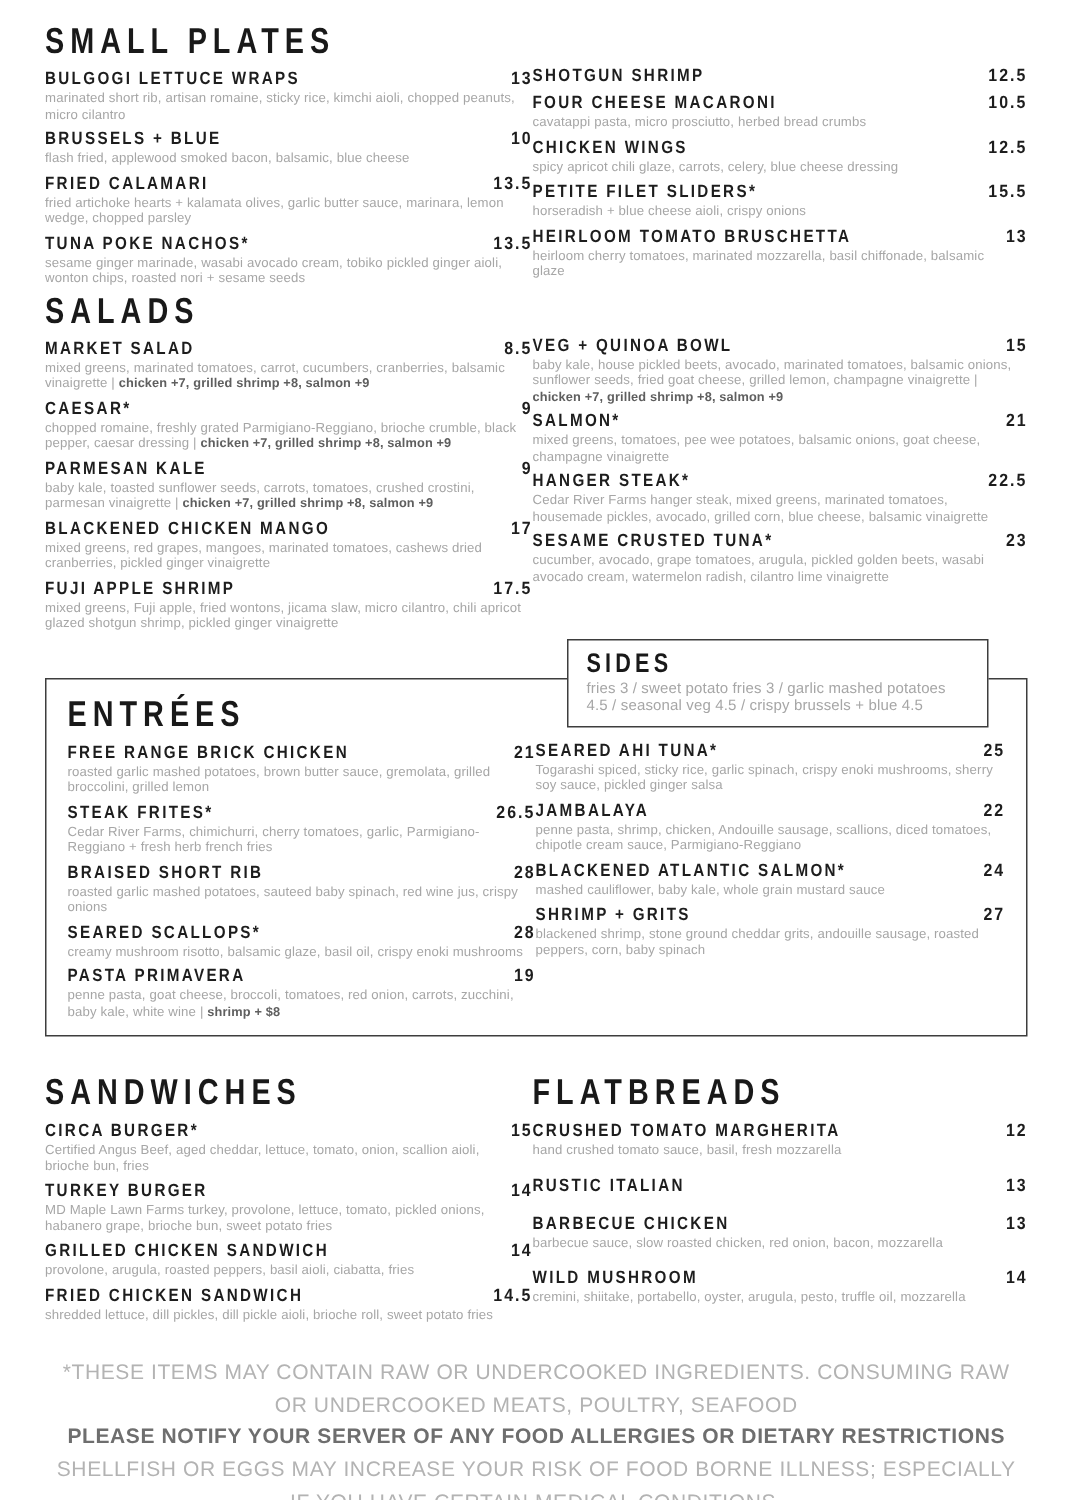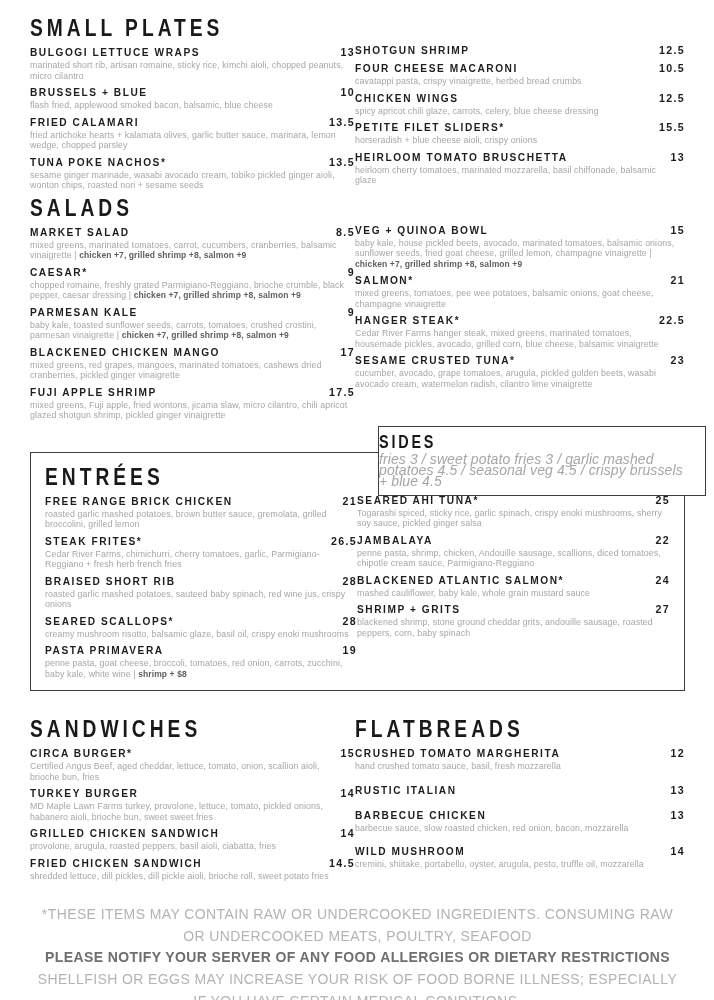--- a/index.html
+++ b/index.html
@@ -45,32 +45,32 @@
   
   .entrees-wrap { position:relative; margin-top:26px; }
   .entrees-box {
     border:1.5px solid #3d3d3d;
     box-sizing:border-box;
     padding:12px 14px 6px 14px;
     display:grid; grid-template-columns:312px 1fr; 
   }
   .entree-offset { padding-top:29px; }
   .sides-box {
-    position:absolute; top:-26px; left:348px; width:328px;
+    position:absolute; top:-26px; left:348px; width:281px;
     box-sizing:border-box;
     background:#ffffff; border:1.5px solid #3d3d3d;
-    padding:6px 12px 8px 0;
+    padding:6px 12px 8px 12px;
     z-index:2;
   }
   .sides-title {
     margin:0 0 2px 0; font-size:18px; font-weight:700; letter-spacing:3.5px;
     color:#191919; line-height:1.1;
     transform:scaleX(0.8); transform-origin:left bottom; white-space:nowrap;
   }
-  .sides-desc { font-size:14px; color:#a6a6a6; line-height:11px; letter-spacing:0.1px;font-style:italic; }
+  .sides-desc { font-size:10px; color:#a6a6a6; line-height:11px; letter-spacing:0.1px; }
 
   .bottom-sections { margin-top:26px; }
   .flatbread-list .item { margin-bottom:12px; }
 
   .menu-footer { margin-top:18px; text-align:center; }
   .foot-line { font-size:14px; color:#b3b3b3; letter-spacing:0.4px; line-height:1.55; }
   .foot-bold { color:#6e6e6e; font-weight:700; }
 </style>
 </head>
 <body>
@@ -117,21 +117,21 @@
             <div class="item-head">
               <span class="item-title">SHOTGUN SHRIMP</span>
               <span class="item-price">12.5</span>
             </div>
           </div>
           <div class="item">
             <div class="item-head">
               <span class="item-title">FOUR CHEESE MACARONI</span>
               <span class="item-price">10.5</span>
             </div>
-            <div class="item-desc"><span>cavatappi pasta, crispy vinaigrette, herbed bread crumbs</span></div>
+            <div class="item-desc"><span>cavatappi pasta, micro prosciutto, herbed bread crumbs</span></div>
           </div>
           <div class="item">
             <div class="item-head">
               <span class="item-title">CHICKEN WINGS</span>
               <span class="item-price">12.5</span>
             </div>
             <div class="item-desc"><span>spicy apricot chili glaze, carrots, celery, blue cheese dressing</span></div>
           </div>
           <div class="item">
             <div class="item-head">
@@ -316,21 +316,21 @@
               <span class="item-title">CIRCA BURGER*</span>
               <span class="item-price">15</span>
             </div>
             <div class="item-desc"><span>Certified Angus Beef, aged cheddar, lettuce, tomato, onion, scallion aioli, brioche bun, fries</span></div>
           </div>
           <div class="item">
             <div class="item-head">
               <span class="item-title">TURKEY BURGER</span>
               <span class="item-price">14</span>
             </div>
-            <div class="item-desc"><span>MD Maple Lawn Farms turkey, provolone, lettuce, tomato, pickled onions, habanero aioli, brioche bun, sweet sweet fries</span></div>
+            <div class="item-desc"><span>MD Maple Lawn Farms turkey, provolone, lettuce, tomato, pickled onions, habanero grape, brioche bun, sweet potato fries</span></div>
           </div>
           <div class="item">
             <div class="item-head">
               <span class="item-title">GRILLED CHICKEN SANDWICH</span>
               <span class="item-price">14</span>
             </div>
             <div class="item-desc"><span>provolone, arugula, roasted peppers, basil aioli, ciabatta, fries</span></div>
           </div>
           <div class="item">
             <div class="item-head">

